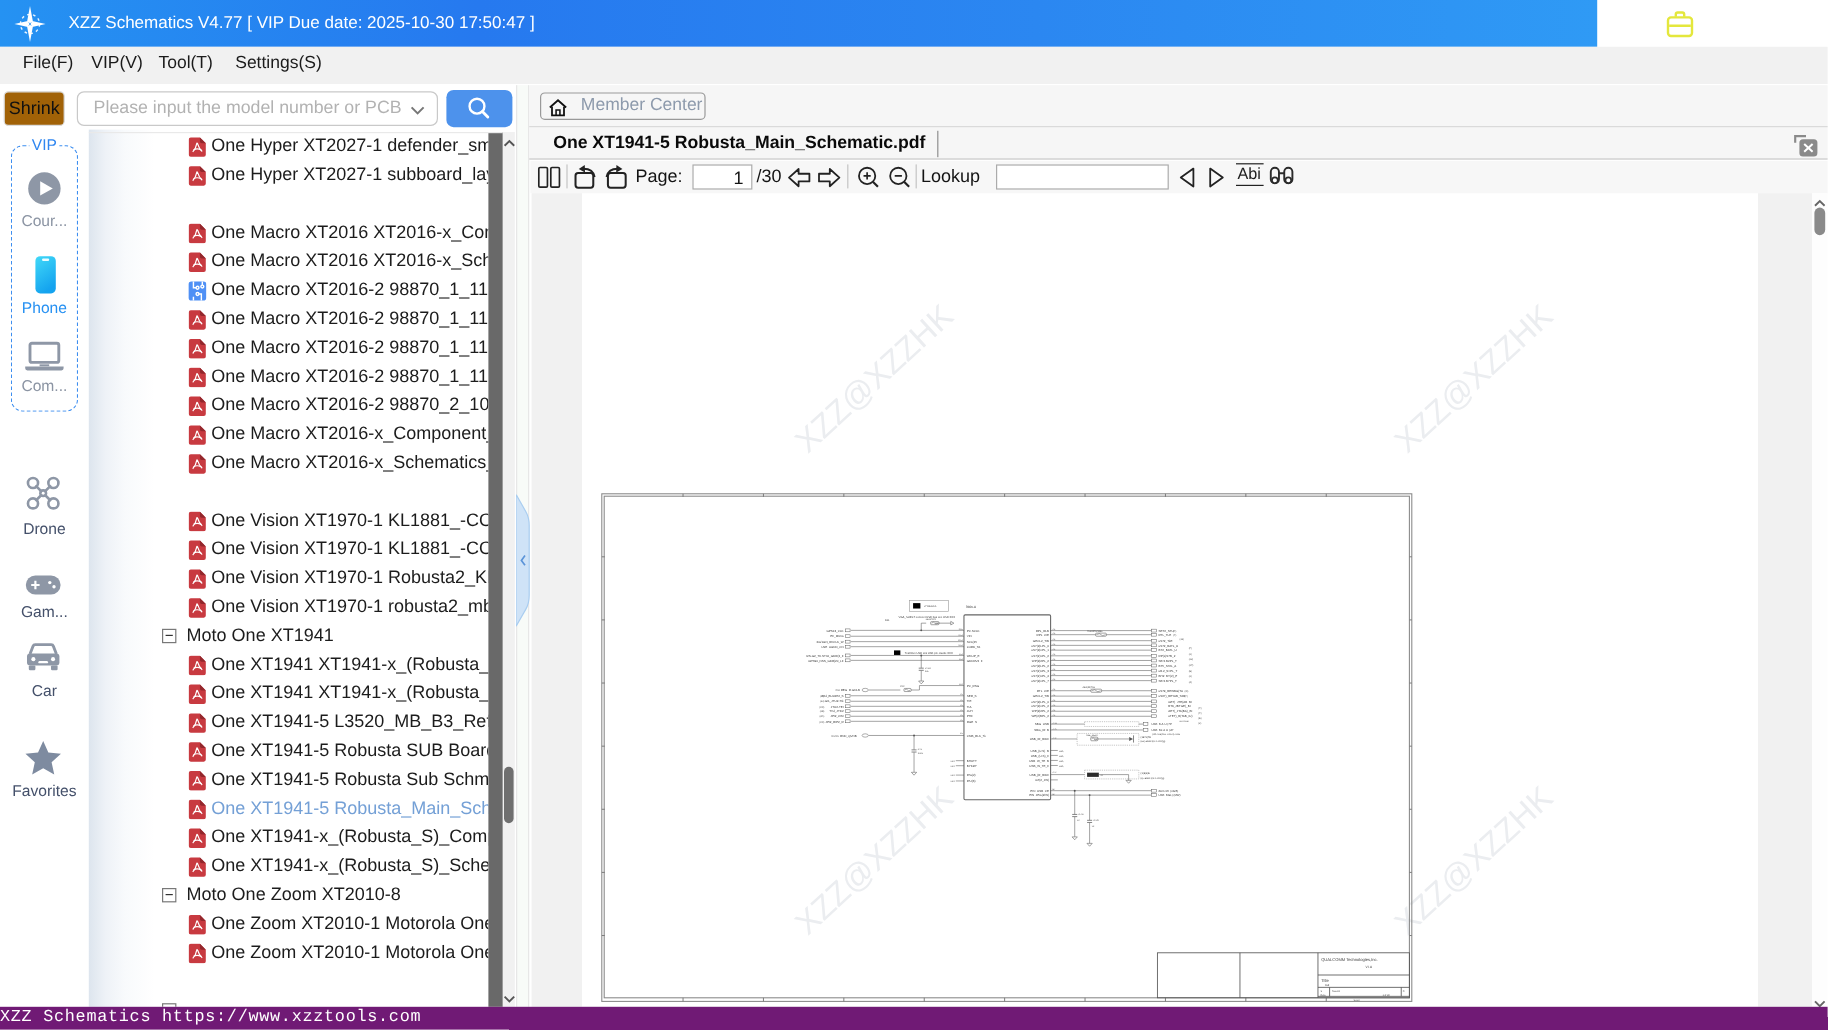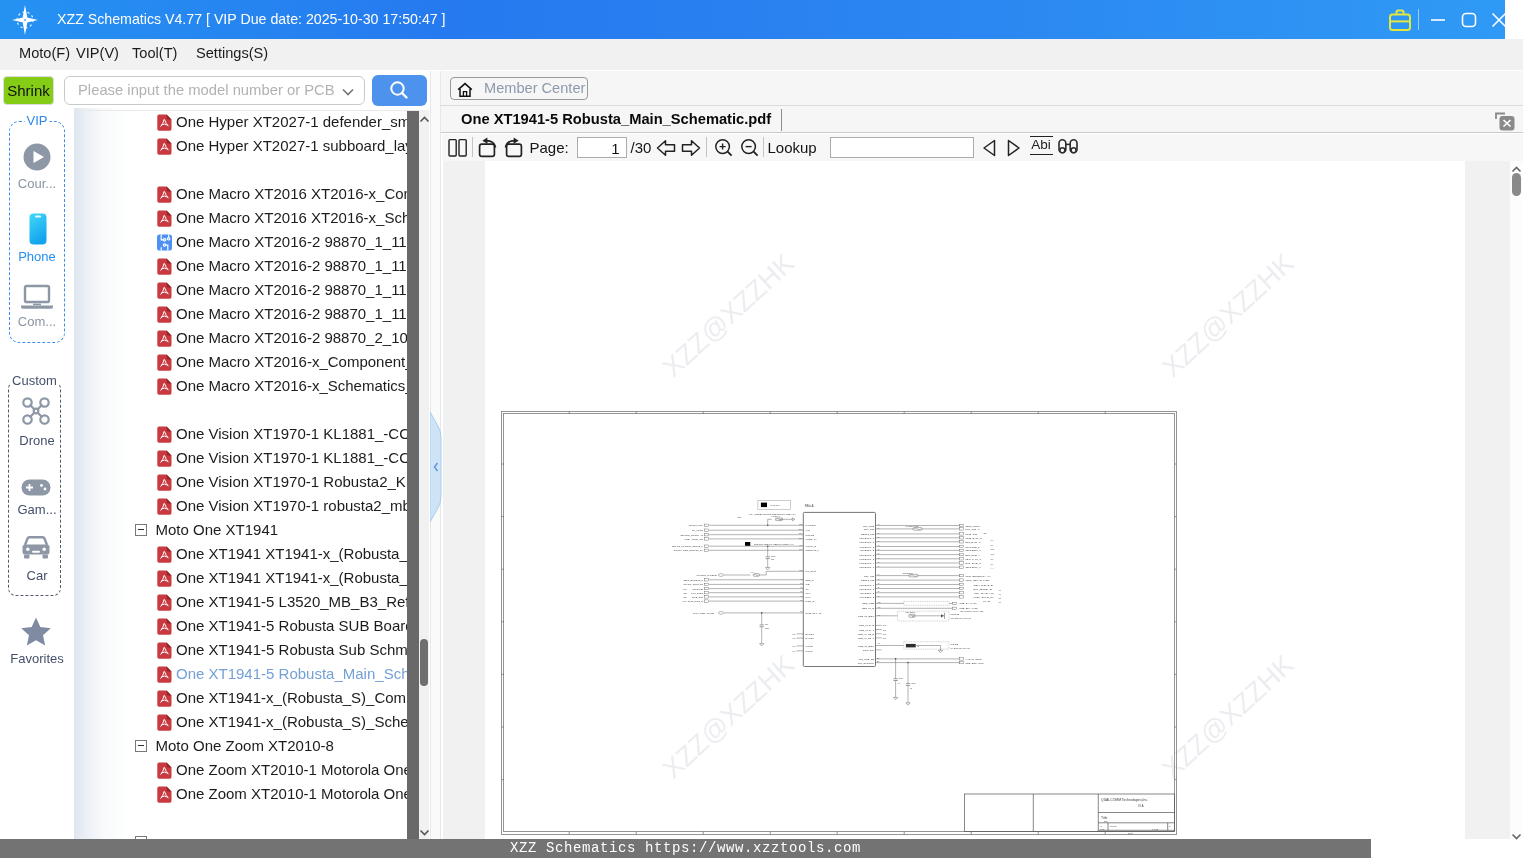--- a/index.html
+++ b/index.html
@@ -1,21 +1,21 @@
 <!DOCTYPE html>
 <html><head><meta charset="utf-8"><style>
 *{margin:0;padding:0;box-sizing:border-box}
 html,body{width:1523px;height:858px;overflow:hidden;font-family:"Liberation Sans",sans-serif;background:#fff}
 .abs{position:absolute}
-#titlebar{left:0;top:0;width:1505px;height:39px;background:linear-gradient(90deg,#2592f2 0%,#2679ef 30%,#2b87f1 65%,#2f9af5 100%)}
+#titlebar{left:0;top:0;width:1331px;height:39px;background:linear-gradient(90deg,#2592f2 0%,#2679ef 30%,#2b87f1 65%,#2f9af5 100%)}
 #title-text{left:57px;top:11px;color:#fff;font-size:14.2px;letter-spacing:0px}
 #menubar{left:0;top:39px;width:1523px;height:31px;background:#f1f1f1;color:#1b1b1b;font-size:14.6px}
 .menuitem{position:absolute;top:6px}
 #toolbar{left:0;top:70px;width:1523px;height:38px;background:#fff}
-#btn-shrink{left:3px;top:6px;width:51px;height:29px;border:1px solid #dcdcdc;border-radius:4px;background:#84cc16;font-size:15px;color:#111;text-align:center;line-height:27px}
+#btn-shrink{left:3px;top:6px;width:51px;height:29px;border:1px solid #dcdcdc;border-radius:4px;background:#a16207;font-size:15px;color:#111;text-align:center;line-height:27px}
 #searchbox{left:64px;top:6px;width:301px;height:29px;border:1px solid #c9c9c9;border-radius:6px;background:#fff}
 #searchbox span{position:absolute;left:13px;top:5px;color:#b2b2b2;font-size:14.8px}
 #btn-search{left:372px;top:5px;width:55px;height:31px;background:#4d92ec;border-radius:6px}
 #btn-member{left:9px;top:6px;width:138px;height:23px;border:1px solid #999;border-radius:4px;font-size:14.6px;color:#8d9aac}
 #sidebar{left:0;top:108px;width:74px;height:731px;background:#fff}
 .grpbox{position:absolute;border-radius:10px}
 #vipbox{left:9px;top:13px;width:56px;height:222px;border:1.6px dashed #3d8ef0}
 #vipbox .glabel{color:#2f86f0}
 #custombox{left:8px;top:273px;width:53px;height:215px;border:1.6px dashed #515c6b;border-radius:8px}
 #custombox .glabel{color:#44506a}
@@ -35,21 +35,21 @@
 #handlestrip{left:430px;top:71px;width:10.5px;height:768px;background:#f8fbf8;border-left:1px solid #e7e7e7;border-right:1px solid #e7e7e7}
 #rtpanel{left:441px;top:71px;width:1082px;height:62px;background:#f6f6f6;border-bottom:1px solid #c9c9c9}
 #rtline{top:34px;width:1082px;height:1px;background:#dadada}
 #tabtitle{left:20px;top:40px;font-size:14.7px;font-weight:bold;color:#0a0a0a}
 #tabsep{left:340px;top:38px;width:1px;height:22px;background:#8f8f8f}
 #pdftoolbar{left:441.5px;top:134px;width:1081.5px;height:27px;background:#f7f7f7;font-size:15px;color:#141414}
 #pdfview{left:443px;top:161px;width:1067px;height:678px;background:#f1f1f1}
 #sheet{left:42px;top:0;width:980px;height:678px;background:#fff}
 #vlane{left:1510px;top:161px;width:13px;height:678px;background:#fdfdfd}
 #vlane .thumb{position:absolute;left:1.5px;top:12px;width:9.5px;height:23px;background:#8a8a8a;border-radius:5px}
-#statusbar{left:0;top:839px;width:1371px;height:19px;background:#737373;color:#fff;text-align:center;font-family:"Liberation Mono",monospace;font-size:14px;letter-spacing:.6px;line-height:19px}
+#statusbar{left:0;top:839px;width:1523px;height:19px;background:#701a75;color:#fff;text-align:left;font-family:"Liberation Mono",monospace;font-size:14px;letter-spacing:.6px;line-height:19px}
 .pinput{position:absolute;border:1px solid #ababab;background:#fff;height:21px}
 </style></head><body>
 <div id="titlebar" class="abs">
     <svg class="abs" style="left:8px;top:3px" width="34" height="34" viewBox="0 0 34 34">
       <g fill="#fff">
         <path d="M17,2 L19.4,14.8 L17,16.4 L14.6,14.8 Z"></path>
         <path d="M17,32 L19.4,19.2 L17,17.6 L14.6,19.2 Z"></path>
         <path d="M4,17 L15.2,14.6 L16.6,17 L15.2,19.4 Z"></path>
         <path d="M30,17 L18.8,14.6 L17.4,17 L18.8,19.4 Z"></path>
       </g>
@@ -67,21 +67,21 @@
     </svg>
     <svg class="abs" style="left:1461px;top:12px" width="16" height="16" viewBox="0 0 16 16">
       <rect x="1.5" y="1.5" width="13" height="13" rx="3.5" fill="none" stroke="#fff" stroke-width="1.6"></rect>
     </svg>
     <svg class="abs" style="left:1491px;top:12px" width="16" height="16" viewBox="0 0 16 16">
       <line x1="1.5" y1="1.5" x2="14.5" y2="14.5" stroke="#fff" stroke-width="1.6"></line>
       <line x1="14.5" y1="1.5" x2="1.5" y2="14.5" stroke="#fff" stroke-width="1.6"></line>
     </svg>
   </div>
 <div id="menubar" class="abs">
-    <span class="menuitem" style="left:19px">Moto(F)</span>
+    <span class="menuitem" style="left:19px">File(F)</span>
     <span class="menuitem" style="left:76px">VIP(V)</span>
     <span class="menuitem" style="left:132px">Tool(T)</span>
     <span class="menuitem" style="left:196px">Settings(S)</span>
   </div>
 <div id="toolbar" class="abs">
     <div id="btn-shrink" class="abs">Shrink</div>
     <div id="searchbox" class="abs">
       <span>Please input the model number or PCB</span>
       <svg class="abs" style="left:276px;top:10px" width="14" height="10" viewBox="0 0 14 10">
         <path d="M2,2.5 L7,7.5 L12,2.5" fill="none" stroke="#777" stroke-width="1.7"></path>
@@ -89,23 +89,20 @@
     </div>
     <div id="btn-search" class="abs"></div>
     <svg class="abs" style="left:387px;top:8px" width="24" height="24" viewBox="0 0 24 24">
       <circle cx="10.5" cy="10.5" r="6.2" fill="none" stroke="#fff" stroke-width="2"></circle>
       <line x1="15" y1="15" x2="19.5" y2="19.5" stroke="#fff" stroke-width="2.4" stroke-linecap="round"></line>
     </svg>
   </div>
 <div id="sidebar" class="abs">
     <div id="vipbox" class="grpbox">
       <span class="glabel">VIP</span>
-    </div>
-    <div id="custombox" class="grpbox">
-      <span class="glabel" style="color:#44506a">Custom</span>
     </div>
     <svg class="abs" style="left:22px;top:34px" width="30" height="30" viewBox="0 0 30 30">
       <circle cx="15" cy="15" r="13.5" fill="#8e97a6"></circle>
       <path d="M11.5,9 L22,15 L11.5,21 Z" fill="#fff"></path>
     </svg>
     <svg class="abs" style="left:29px;top:105px" width="18" height="32" viewBox="0 0 18 32">
       <defs>
         <linearGradient id="ph" x1="0" y1="0" x2="0.4" y2="1">
           <stop offset="0" stop-color="#41d9f8"></stop>
           <stop offset="1" stop-color="#14a3ef"></stop>

